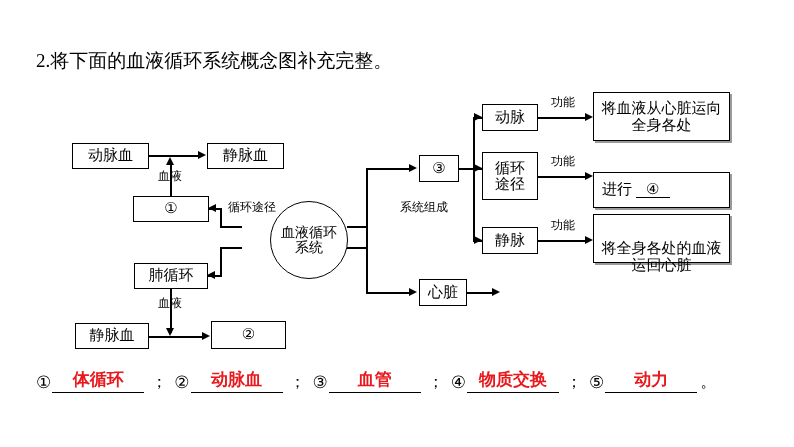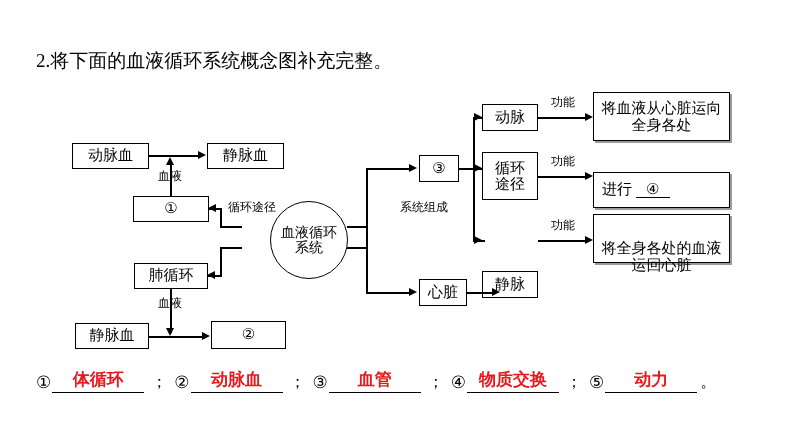--- a/index.html
+++ b/index.html
@@ -231,21 +231,21 @@
   <div class="arrow right" style="left:474px; top:236px;"></div>
 
   <div class="box" style="left:482px; top:104px; width:56px; height:27px;">
     <span>动脉</span>
   </div>
 
   <div class="box multiline" style="left:482px; top:152px; width:56px; height:48px; line-height:1.1;">
     <span style="display:inline-block; width:34px;">循环途径</span>
   </div>
 
-  <div class="box" style="left:482px; top:227px; width:56px; height:27px;margin-top:44px;">
+  <div class="box" style="left:482px; top:227px; width:56px; height:27px;">
     <span>静脉</span>
   </div>
 
   <div class="hline" style="left:538px; top:117px; width:48px;"></div>
   <div class="arrow right" style="left:585px; top:113px;"></div>
   <div class="lbl" style="left:540px; top:96px; width:46px;">功能</div>
 
   <div class="hline" style="left:538px; top:176px; width:48px;"></div>
   <div class="arrow right" style="left:585px; top:172px;"></div>
   <div class="lbl" style="left:540px; top:155px; width:46px;">功能</div>

